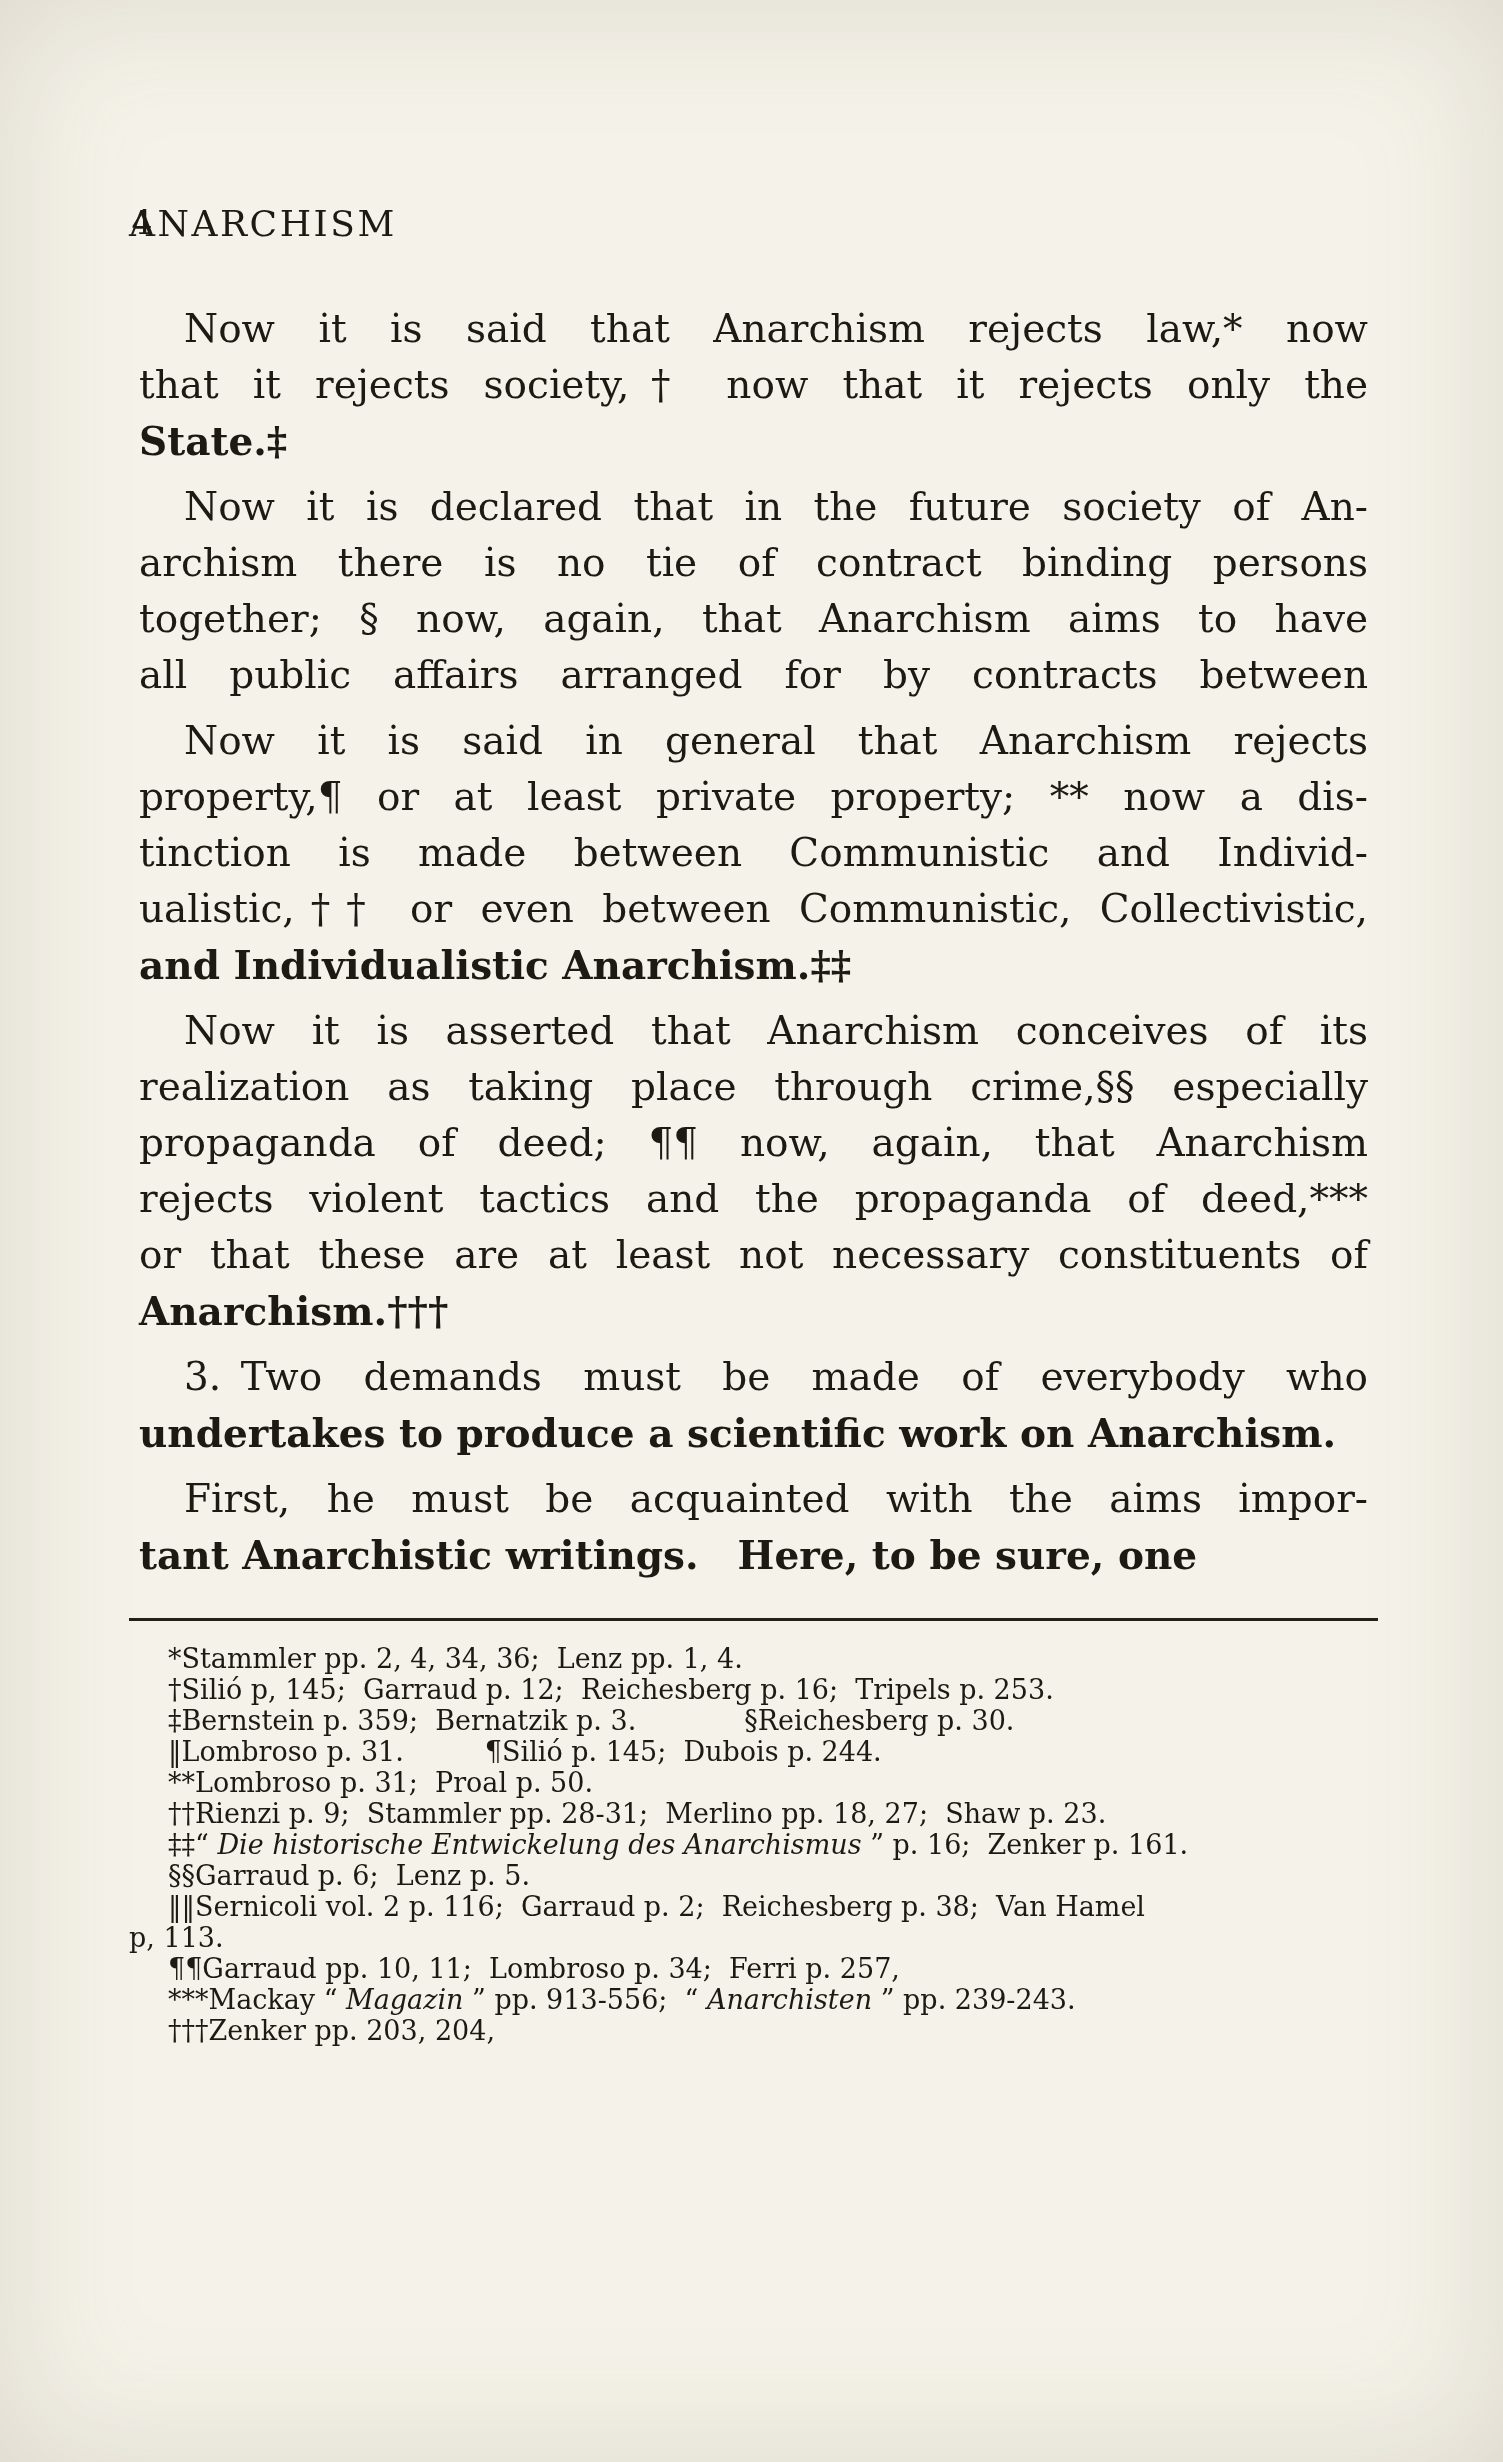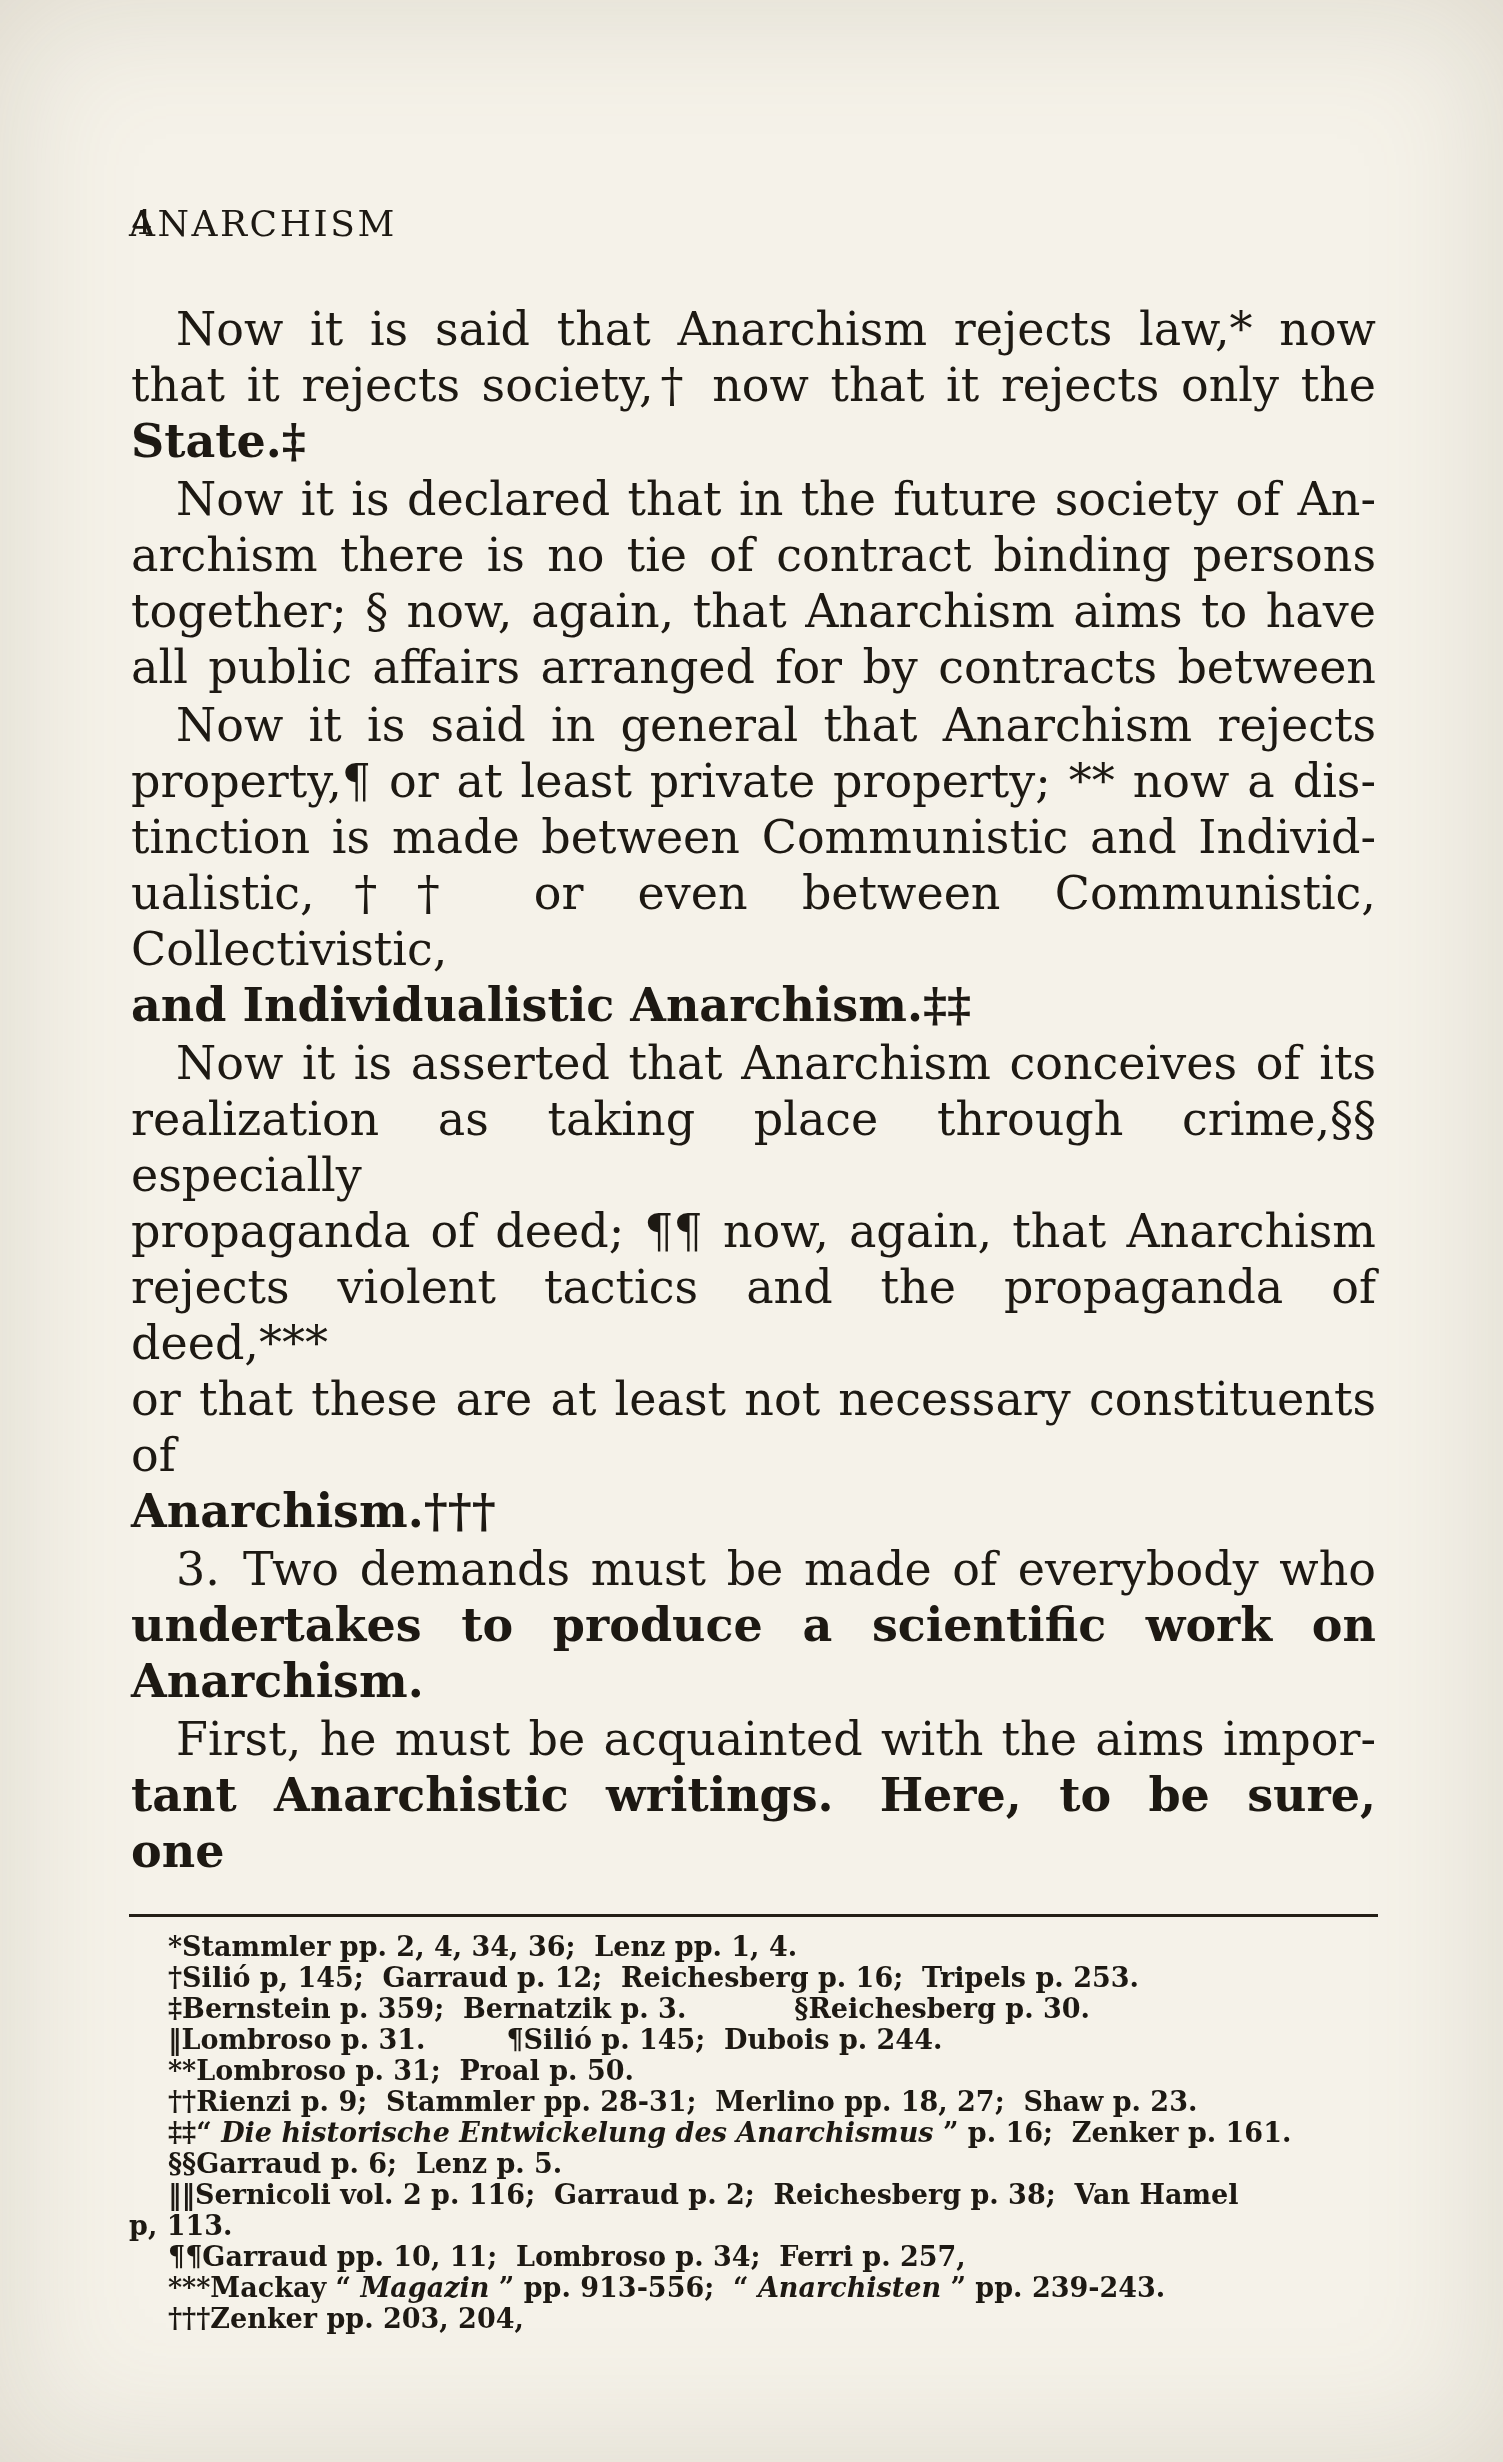--- a/index.html
+++ b/index.html
@@ -37,38 +37,38 @@
     line-height: 1;
   }
   .page-title {
     display: block;
     font-size: 36px;
     line-height: 46px;
     letter-spacing: 2.5px;
   }
   .body-text { margin-top: 54px; }
   .para {
-    margin: 2px;
-    font-size: 46px;
+    margin: 10px;
+    font-size: 39px;
     line-height: 56px;
   }
   .line {
     display: block;
     text-align: justify;
     text-align-last: justify;
   }
   .line.first { text-indent: 45px; }
   .line.last { text-align-last: left; font-weight: bold; }
   .rule {
     border: none;
     border-top: 3.1px solid #241f17;
     margin: 35px 0 0 0;
     width: 1249px;
   }
-  .footnotes { margin-top: 14px; font-weight: bold; }
+  .footnotes { margin-top: 22px; }
   .footnote {
     margin: 0;
     font-size: 27px;
     line-height: 31px;
     text-indent: 39px;
     white-space: pre-wrap;
   }
   .footnote .italic { font-style: italic; }
 </style>
 </head>

